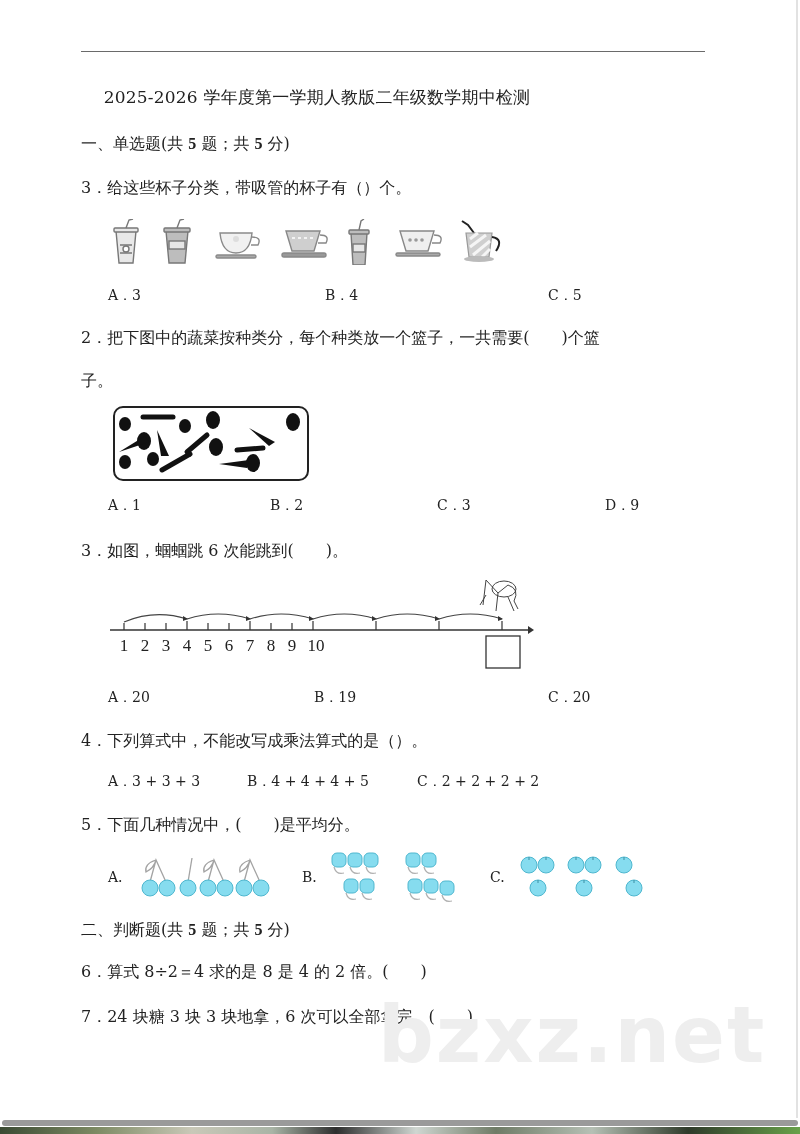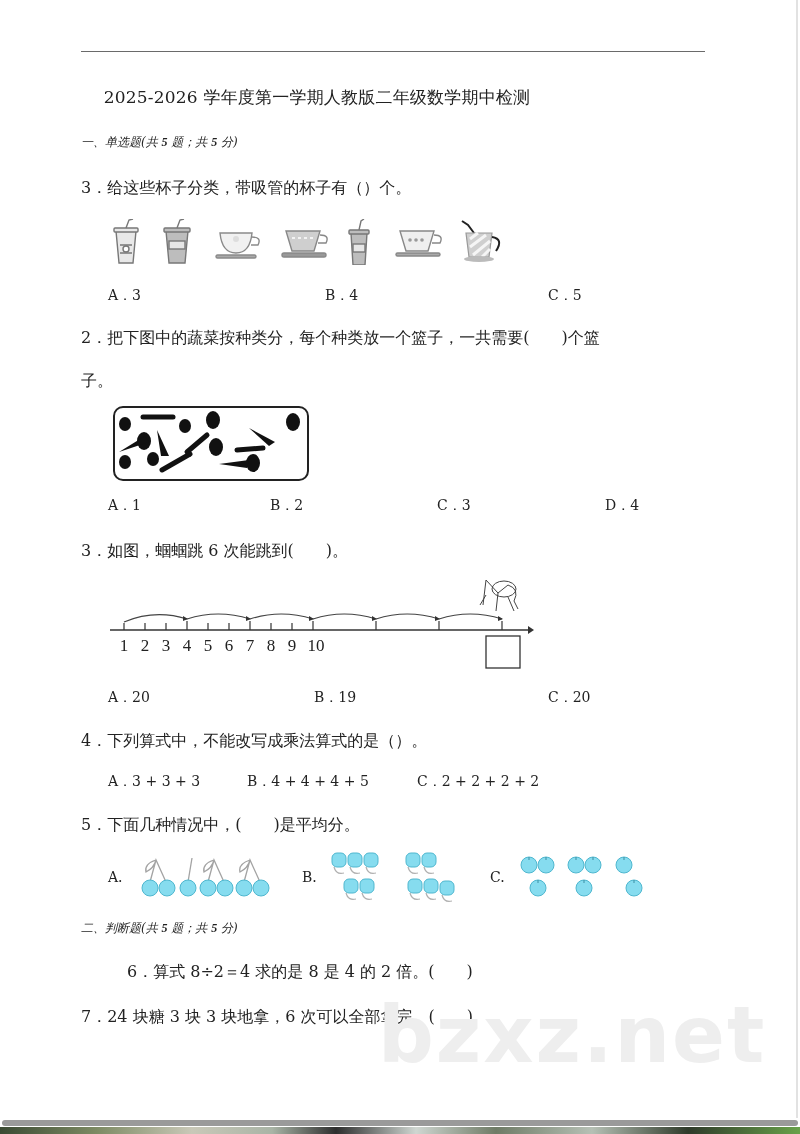--- a/index.html
+++ b/index.html
@@ -6,21 +6,21 @@
   body {
     width: 800px; height: 1134px; position: relative; overflow: hidden;
     background: #ffffff; color: #222;
     font-family: "DejaVu Serif", "Liberation Serif", serif;
   }
   .abs { position: absolute; }
   .top-rule { left: 81px; top: 51px; width: 624px; height: 1px; background: #6a6a6a; }
   .right-edge { left: 796px; top: 0; width: 2px; height: 1118px; background: #e2e2e2; }
   .title { left: 0; width: 634px; top: 86px; text-align: center; font-size: 17px; letter-spacing: 0.2px; }
   .txt { font-size: 16px; white-space: nowrap; line-height: 20px; }
-  .sec { font-size: 12px; font-style: italic; }
+  .sec { font-size: 16px; }
   .sec b { font-family: "Liberation Serif", serif; font-weight: bold; }
   .opt { font-size: 14px; white-space: nowrap; }
   .icons-row { left: 108px; top: 219px; width: 400px; height: 46px; }
   .veg-box { left: 113px; top: 406px; width: 192px; height: 71px; border: 2.5px solid #222; border-radius: 10px; }
   .numline { left: 108px; top: 575px; width: 430px; height: 100px; }
   .wm { left: 378px; top: 982px; font-family: "DejaVu Sans", sans-serif; font-weight: bold;
         font-size: 78px; color: #eeeeee; letter-spacing: 2px; line-height: 80px; margin-top: 13px; }
   .hscroll { left: 2px; top: 1120px; width: 796px; height: 6px; background: #9a9a9a; border-radius: 3px; }
   .photo-strip { left: 0; top: 1127px; width: 800px; height: 7px;
     background: linear-gradient(90deg,#3b4a33 0%,#7d8a63 12%,#c9c8b8 24%,#a9b4a6 34%,#2d2d2d 42%,#cfd6d1 52%,#6f7b66 62%,#b6c0b5 74%,#2f3a2a 86%,#69a24a 100%); }
@@ -117,21 +117,21 @@
         <path d="M4 44 L30 28 L34 34 Z"></path>
         <path d="M42 22 L54 48 L46 48 Z"></path>
         <path d="M134 20 L160 34 L154 38 Z"></path>
         <path d="M104 56 L134 52 L132 60 Z"></path>
       </g>
   </svg>
 </div>
 <div class="abs opt" style="left:108px; top:497px;">A．1</div>
 <div class="abs opt" style="left:270px; top:497px;">B．2</div>
 <div class="abs opt" style="left:437px; top:497px;">C．3</div>
-<div class="abs opt" style="left:605px; top:497px;">D．4</div>
+<div class="abs opt" style="left:605px; top:497px;">D．9</div>
 
 <div class="abs txt" style="left:81px; top:541px;">3．如图，蝈蝈跳 6 次能跳到(　　)。</div>
 <div class="abs numline">
   <svg width="430" height="100" viewBox="0 0 430 100">
     <line x1="2" y1="55" x2="420" y2="55" stroke="#333" stroke-width="1.5"></line>
     <path d="M420 51 L426 55 L420 59 Z" fill="#333"></path>
     <g stroke="#333" stroke-width="1.2">
       <line x1="16" y1="48" x2="16" y2="55"></line>
         <line x1="37" y1="48" x2="37" y2="55"></line>
         <line x1="58" y1="48" x2="58" y2="55"></line>
@@ -255,19 +255,19 @@
     </g>
     <g stroke="#3a8fa3" stroke-width="1">
         <path d="M11 3 L11 6 M28 3 L28 6 M58 3 L58 6 M75 3 L75 6 M106 3 L106 6 M20 26 L20 29 M66 26 L66 29 M116 26 L116 29"></path>
       </g>
   </svg>
 </div>
 
 <div class="abs sec" style="left:81px; top:920px;">
   <span>二、判断题(共 </span><b>5</b><span> 题；共 </span><b>5</b><span> 分)</span>
 </div>
-<div class="abs txt" style="left:81px; top:962px;margin-left:46px;">6．算式 8÷2＝4 求的是 8 是 4 的 2 倍。(　　)</div>
+<div class="abs txt" style="left:81px; top:962px;">6．算式 8÷2＝4 求的是 8 是 4 的 2 倍。(　　)</div>
 <div class="abs txt" style="left:81px; top:1007px;">7．24 块糖 3 块 3 块地拿，6 次可以全部拿完。(　　)</div>
 
 <div class="abs wm">bzxz.net</div>
 
 <div class="abs hscroll"></div>
 <div class="abs photo-strip"></div>
 
 </body></html>

